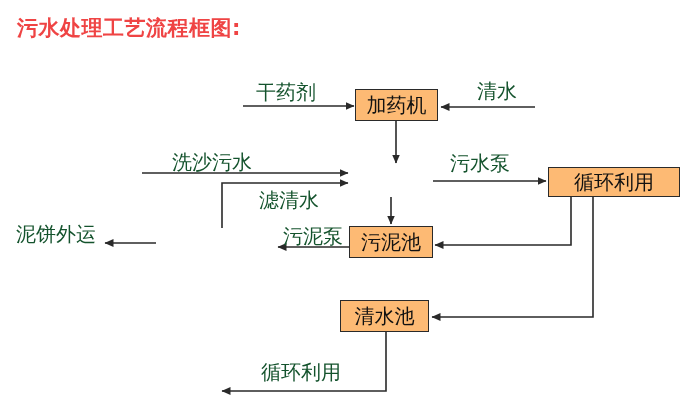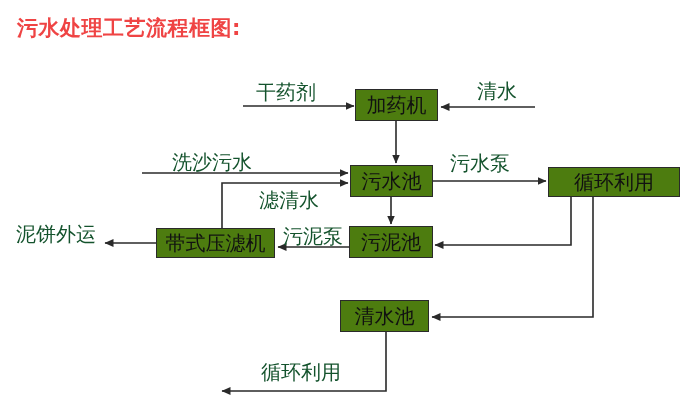--- a/index.html
+++ b/index.html
@@ -30,21 +30,21 @@
     position: absolute;
     left: 0;
     top: 0;
     width: 700px;
     height: 420px;
   }
   .node {
     position: absolute;
     box-sizing: border-box;
     border: 1.5px solid #2a2a2a;
-    background: #4d7c0f;
+    background: #fdba74;
     display: flex;
     align-items: center;
     justify-content: center;
     font-size: 20px;
     line-height: 1;
     white-space: nowrap;
     color: #111111;
   }
   .edge-label {
     position: absolute;
@@ -77,24 +77,22 @@
       <path d="M391,197 L391,224" marker-end="url(#arrow)"></path>
       <path d="M571,197 L571,245 L435,245" marker-end="url(#arrow)"></path>
       <path d="M349,247 L278,247" marker-end="url(#arrow)"></path>
       <path d="M156,243 L105,243" marker-end="url(#arrow)"></path>
       <path d="M593,197 L593,317 L432,317" marker-end="url(#arrow)"></path>
       <path d="M386,332 L386,391 L222,391" marker-end="url(#arrow)"></path>
     </g>
   </svg>
 
   <div class="node" style="left:355px; top:89px;  width:83px;  height:32px;">加药机</div>
-  <div class="node" style="left:350px; top:165px; width:83px;  height:32px;">污水池</div>
   <div class="node" style="left:548px; top:167px; width:132px; height:30px;">循环利用</div>
   <div class="node" style="left:349px; top:226px; width:84px;  height:32px;">污泥池</div>
-  <div class="node" style="left:156px; top:228px; width:119px; height:30px;">带式压滤机</div>
   <div class="node" style="left:340px; top:300px; width:89px;  height:32px;">清水池</div>
 
   <div class="edge-label" style="left:256px; top:82px;">干药剂</div>
   <div class="edge-label" style="left:477px; top:81px;text-align:right;">清水</div>
   <div class="edge-label" style="left:172px; top:152px;">洗沙污水</div>
   <div class="edge-label" style="left:450px; top:153px;">污水泵</div>
   <div class="edge-label" style="left:259px; top:190px;">滤清水</div>
   <div class="edge-label" style="left:283px; top:226px;">污泥泵</div>
   <div class="edge-label" style="left:16px;  top:224px;">泥饼外运</div>
   <div class="edge-label" style="left:261px; top:362px;">循环利用</div>

